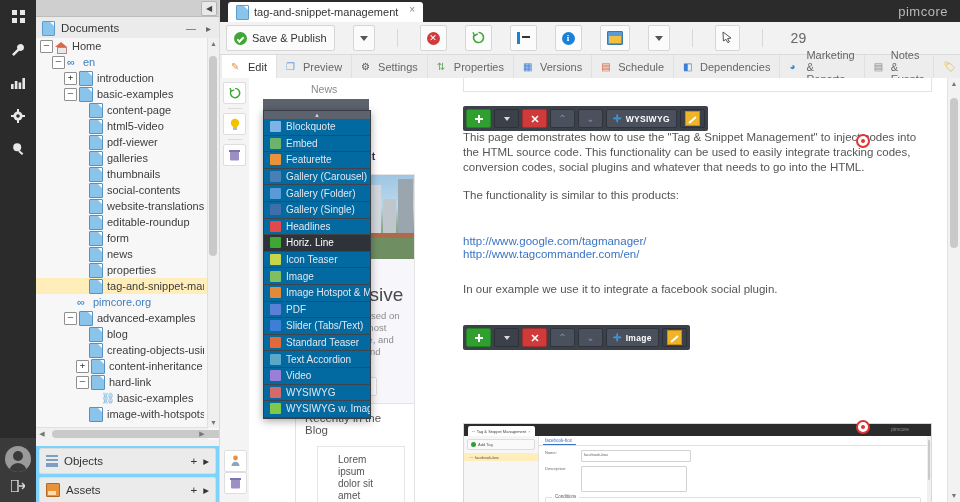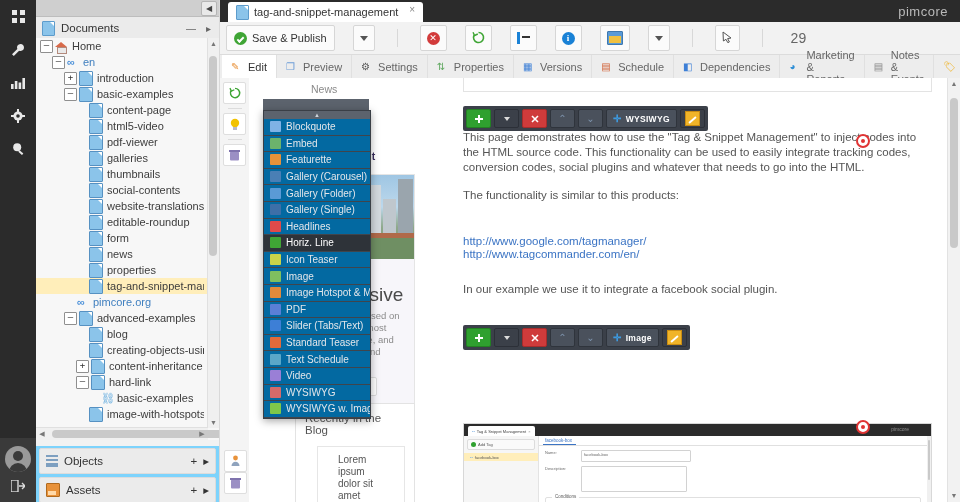--- a/index.html
+++ b/index.html
@@ -751,21 +751,21 @@
         <div class="mitem">
           <span class="mico" style="background: rgb(61, 127, 214);"></span>
           <span>Slider (Tabs/Text)</span>
         </div>
         <div class="mitem">
           <span class="mico" style="background: rgb(224, 106, 58);"></span>
           <span>Standard Teaser</span>
         </div>
         <div class="mitem">
           <span class="mico" style="background: rgb(90, 167, 200);"></span>
-          <span>Text Schedule</span>
+          <span>Text Accordion</span>
         </div>
         <div class="mitem">
           <span class="mico" style="background: rgb(154, 127, 214);"></span>
           <span>Video</span>
         </div>
         <div class="mitem">
           <span class="mico" style="background: rgb(214, 106, 106);"></span>
           <span>WYSIWYG</span>
         </div>
         <div class="mitem">

